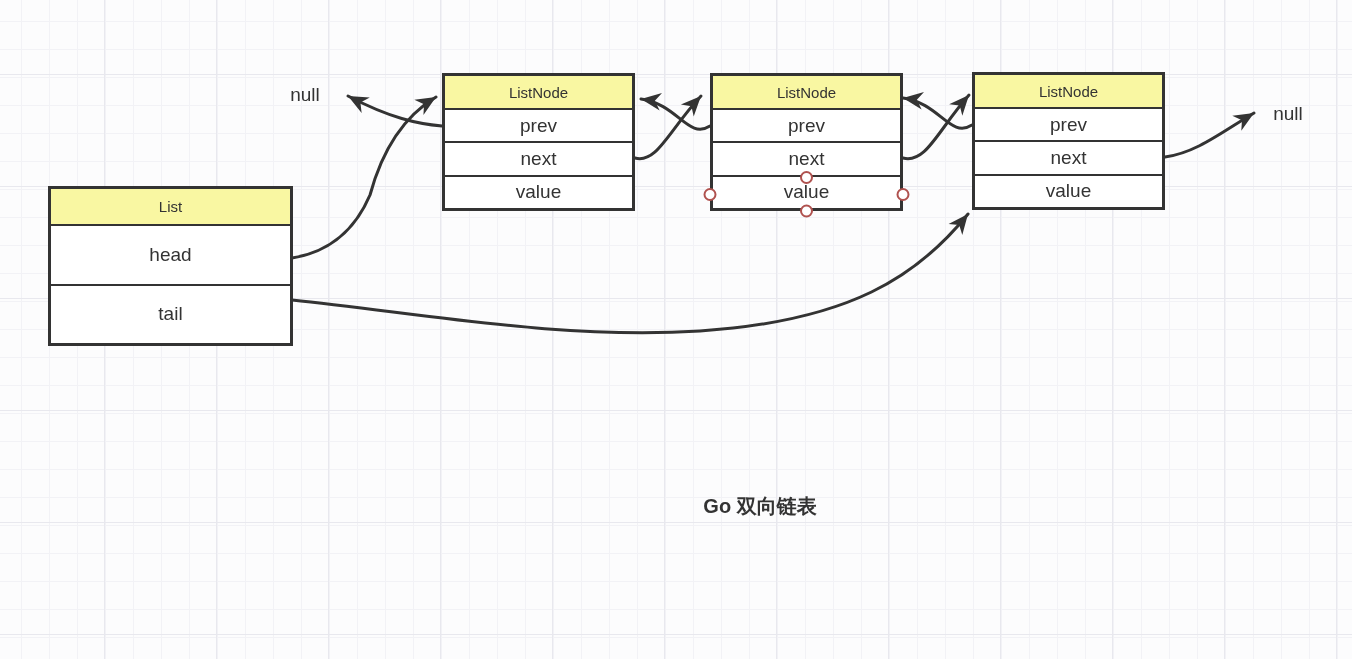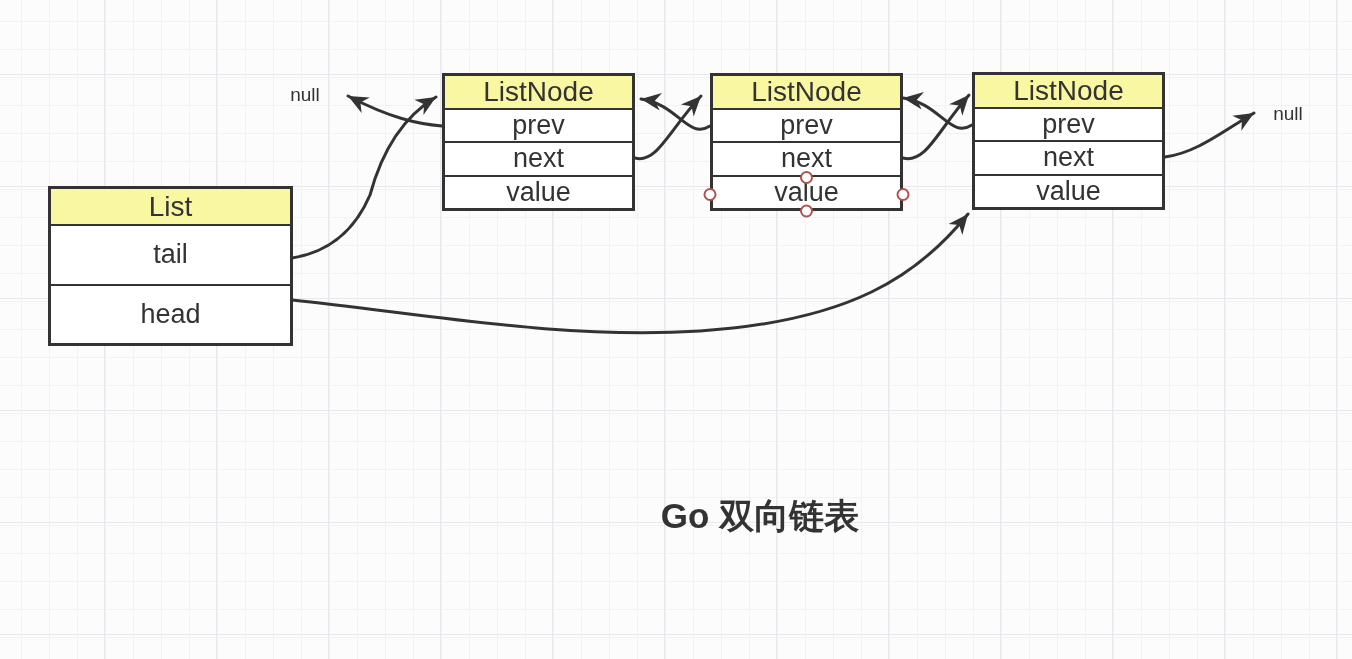--- a/index.html
+++ b/index.html
@@ -31,45 +31,45 @@
     background: #ffffff;
     box-sizing: border-box;
     color: #333333;
   }
   .entity .hdr {
     flex: 0 0 32px;
     background: #f9f7a2;
     display: flex;
     align-items: center;
     justify-content: center;
-    font-size: 28px;
+    font-size: 15px;
   }
   .entity .row {
     flex: 1 1 auto;
     border-top: 2.5px solid #333333;
     display: flex;
     align-items: center;
     justify-content: center;
-    font-size: 27px;
+    font-size: 19px;
     background: #ffffff;
   }
   .list-entity .hdr { flex: 0 0 35px; }
   .floating-label {
     position: absolute;
     color: #333333;
     font-size: 19px;
     text-align: center;
   }
   .diagram-title {
     position: absolute;
     left: 610px;
     top: 493px;
     width: 300px;
     text-align: center;
-    font-size: 35px;
+    font-size: 20px;
     font-weight: bold;
     color: #333333;
   }
   svg.connector-layer {
     position: absolute;
     left: 0;
     top: 0;
     width: 1352px;
     height: 659px;
     z-index: 5;
@@ -81,24 +81,24 @@
 </head>
 <body>
 
 <div class="canvas">
 
   <div class="entity list-entity" style="left:48px; top:186px; width:245px; height:160px;">
     <div class="hdr">
       <span>List</span>
     </div>
     <div class="row">
-      <span>tail</span>
+      <span>head</span>
     </div>
     <div class="row">
-      <span>head</span>
+      <span>tail</span>
     </div>
   </div>
 
   <div class="entity" style="left:442px; top:73px; width:193px; height:138px;">
     <div class="hdr">
       <span>ListNode</span>
     </div>
     <div class="row">
       <span>prev</span>
     </div>

